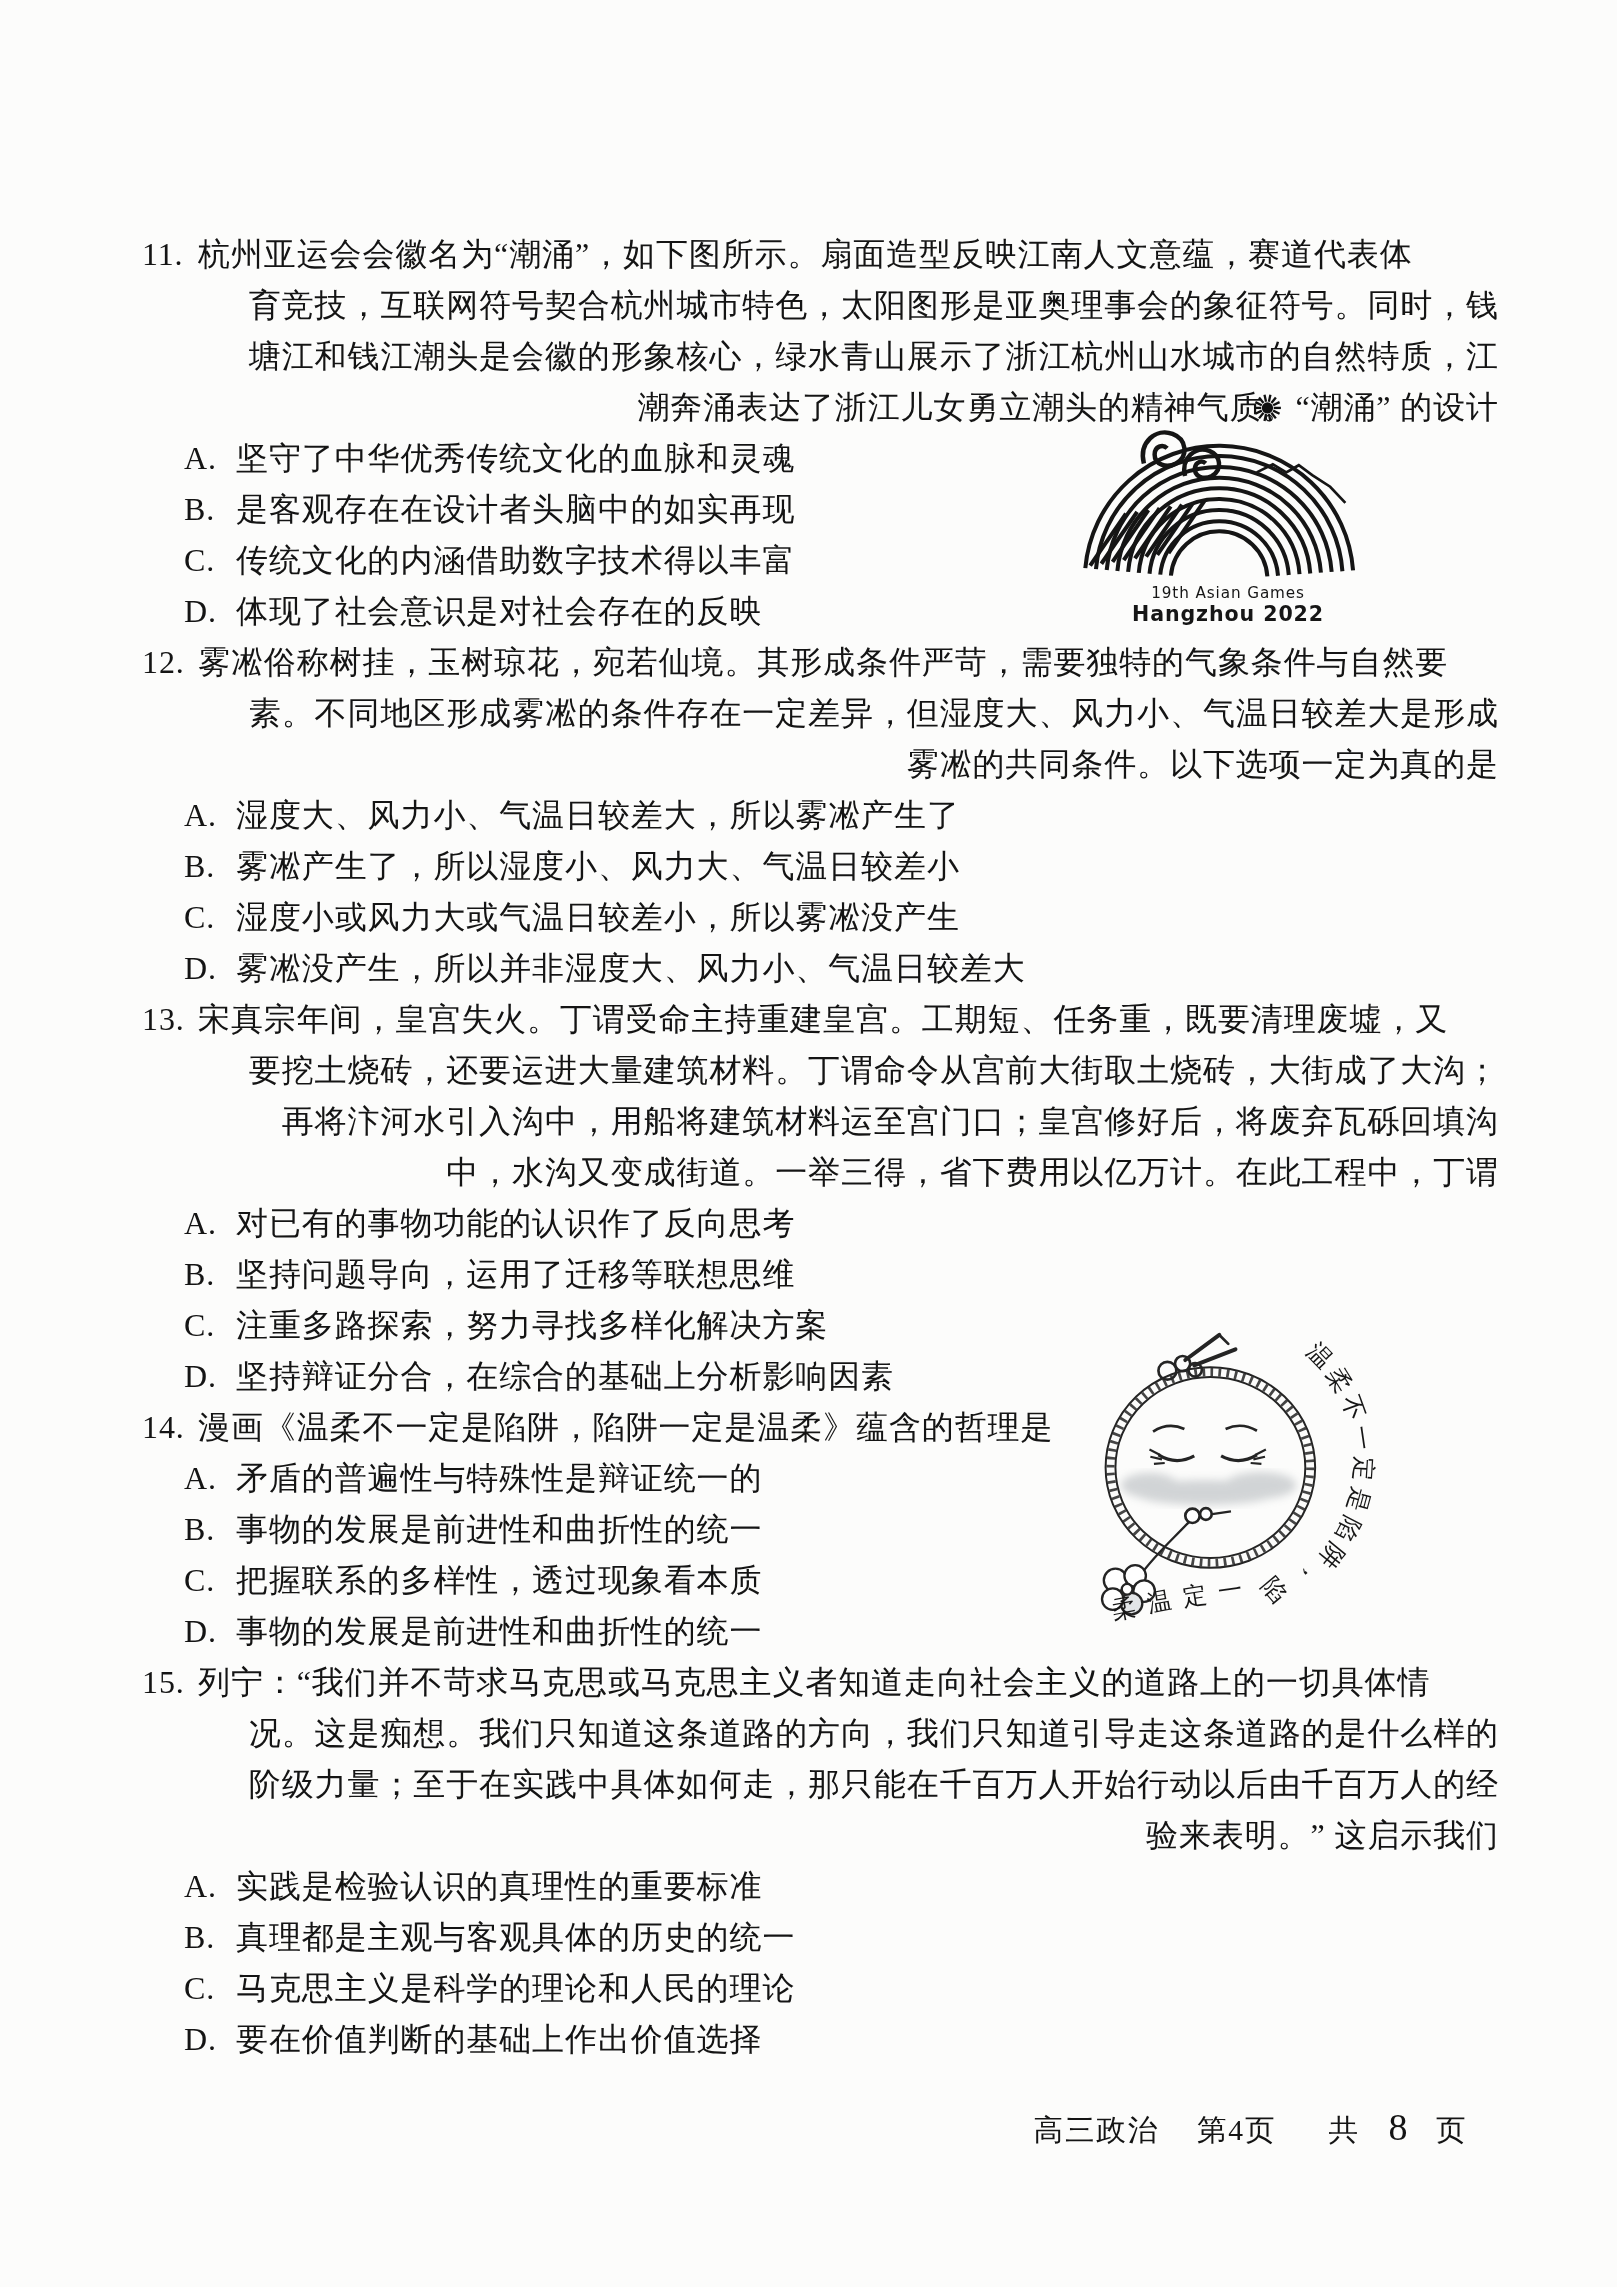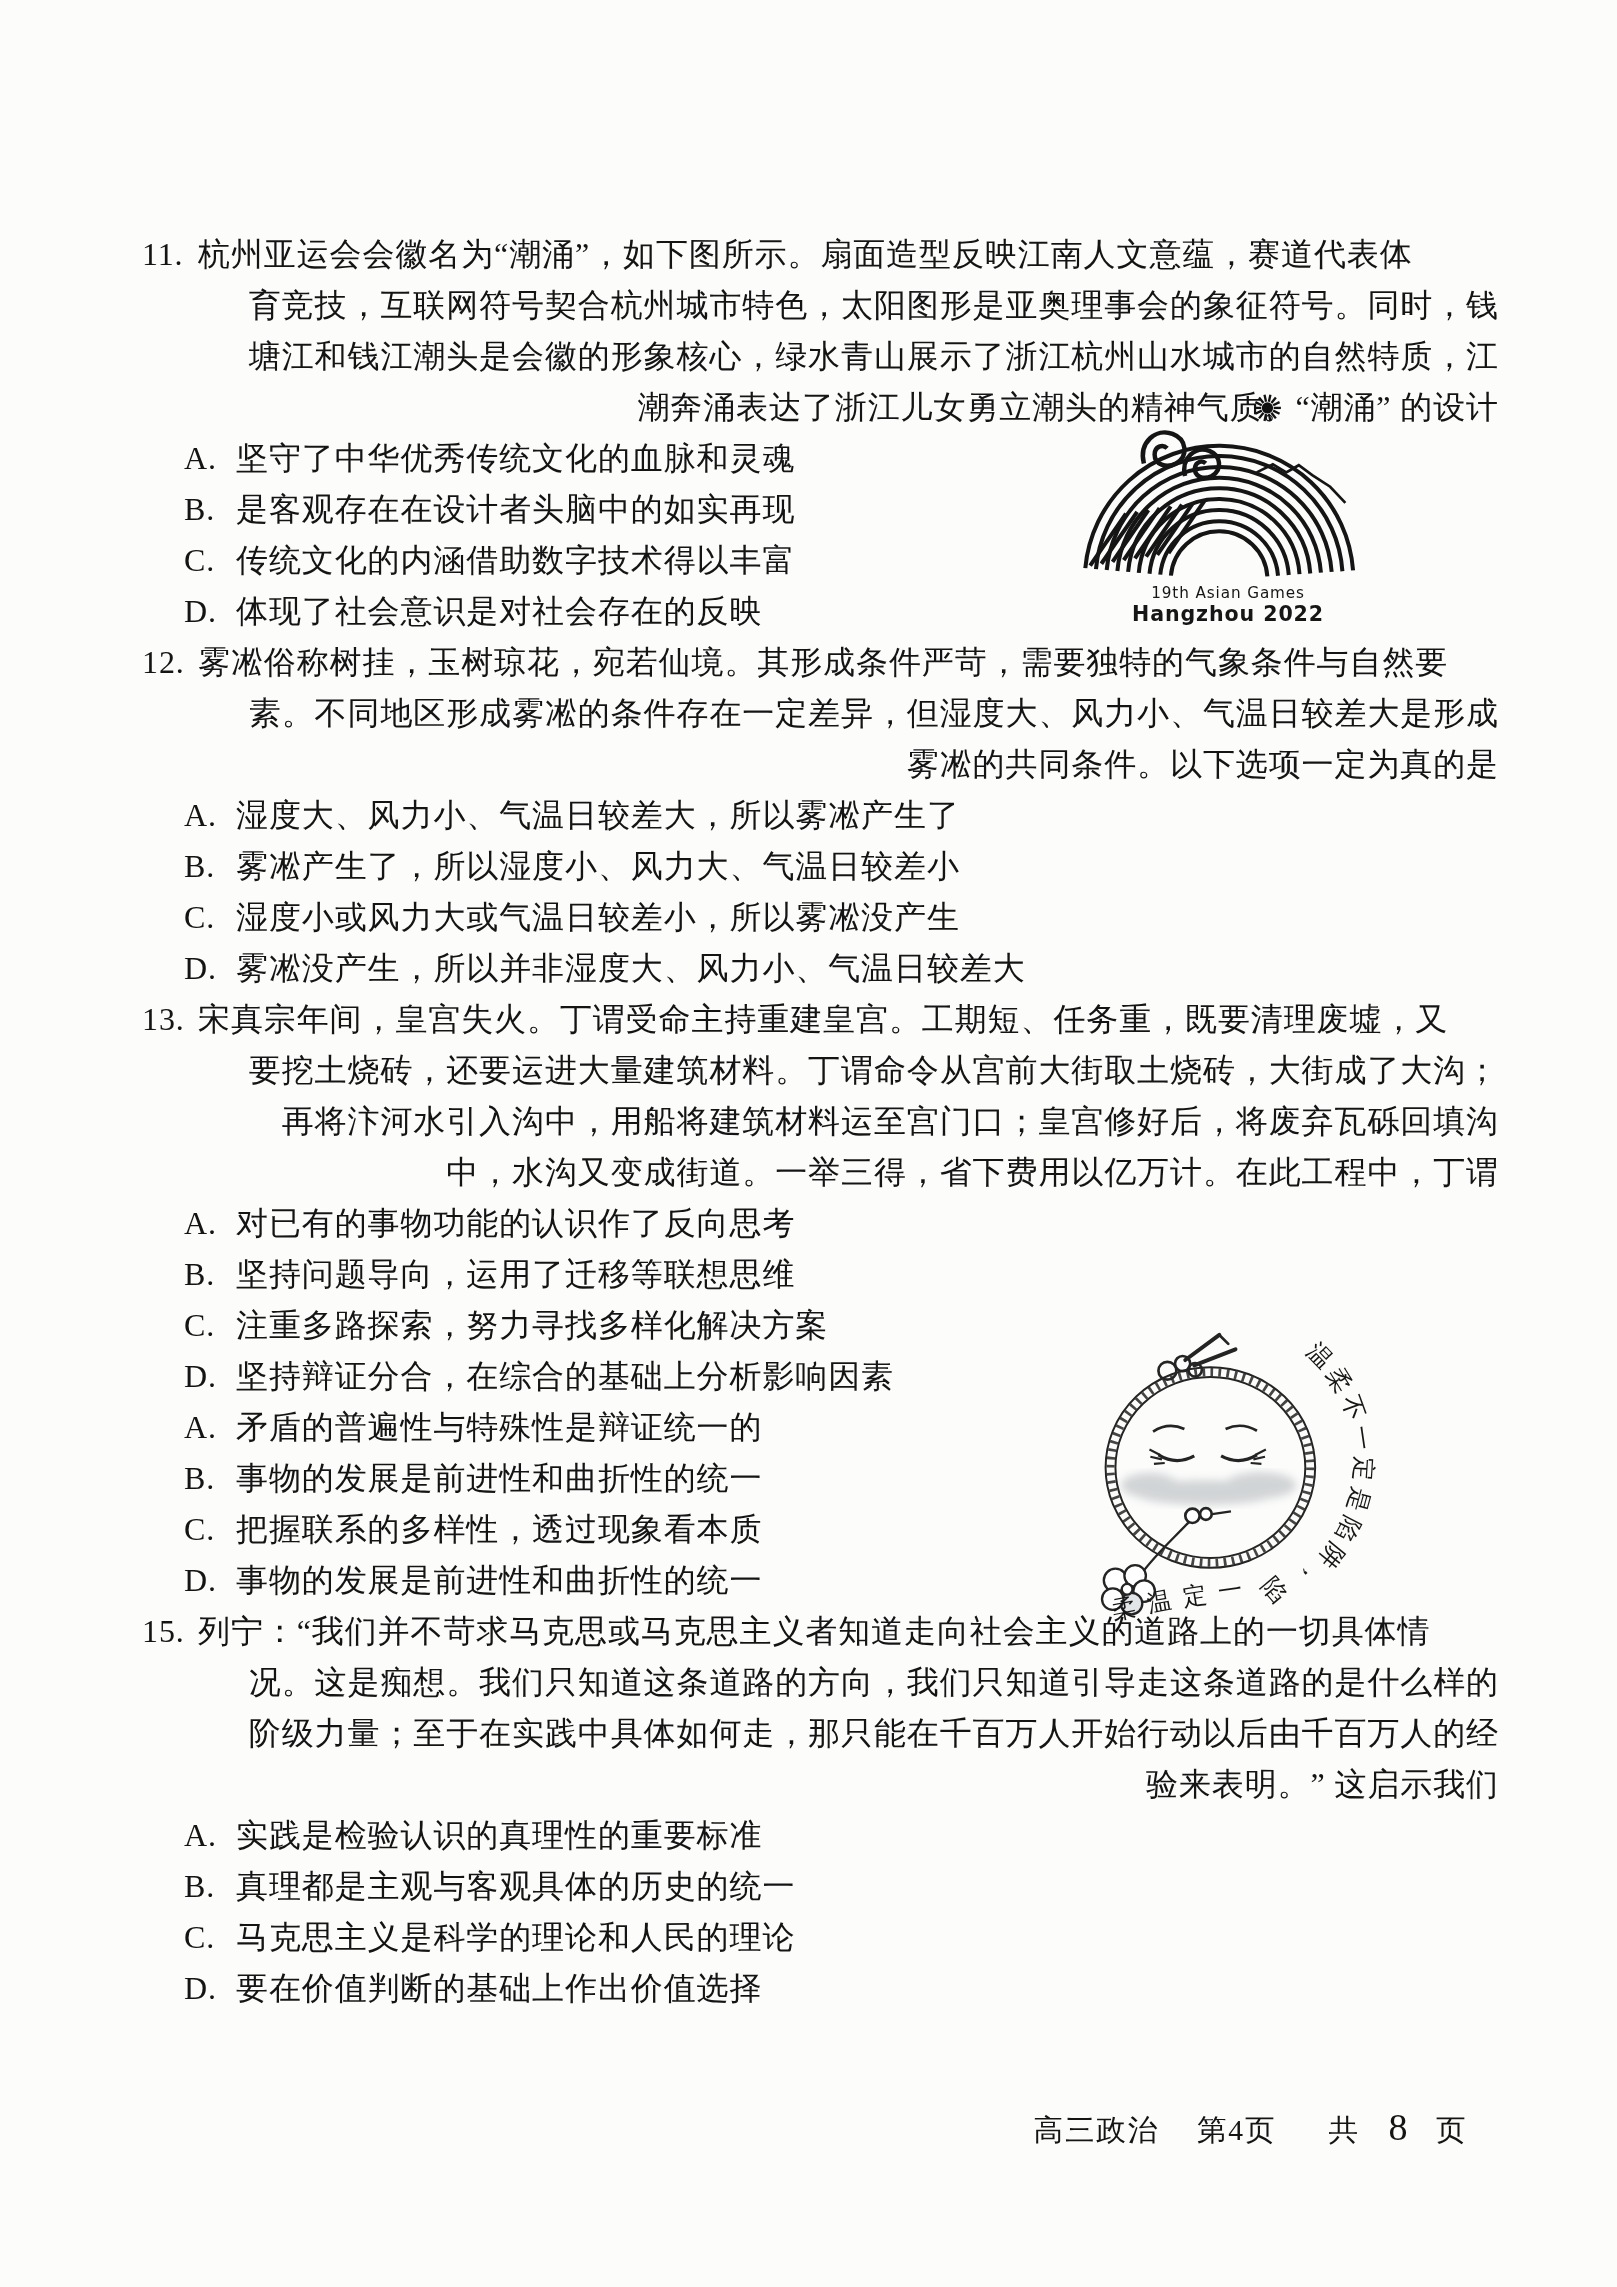--- a/index.html
+++ b/index.html
@@ -61,20 +61,21 @@
         <div class="line"><span class="qnum">13.</span><span>宋真宗年间，皇宫失火。丁谓受命主持重建皇宫。工期短、任务重，既要清理废墟，又</span></div>
         <div class="line cont"><span>要挖土烧砖，还要运进大量建筑材料。丁谓命令从宫前大街取土烧砖，大街成了大沟；</span></div>
         <div class="line cont"><span>再将汴河水引入沟中，用船将建筑材料运至宫门口；皇宫修好后，将废弃瓦砾回填沟</span></div>
         <div class="line cont"><span>中，水沟又变成街道。一举三得，省下费用以亿万计。在此工程中，丁谓</span></div>
         <div class="line opt"><span class="optletter">A.</span><span>对已有的事物功能的认识作了反向思考</span></div>
         <div class="line opt"><span class="optletter">B.</span><span>坚持问题导向，运用了迁移等联想思维</span></div>
         <div class="line opt"><span class="optletter">C.</span><span>注重多路探索，努力寻找多样化解决方案</span></div>
         <div class="line opt"><span class="optletter">D.</span><span>坚持辩证分合，在综合的基础上分析影响因素</span></div>
       </div>
       <div>
+        <div class="line"><span class="qnum">14.</span><span>漫画《温柔不一定是陷阱，陷阱一定是温柔》蕴含的哲理是</span></div>
         <div class="line opt"><span class="optletter">A.</span><span>矛盾的普遍性与特殊性是辩证统一的</span></div>
         <div class="line opt"><span class="optletter">B.</span><span>事物的发展是前进性和曲折性的统一</span></div>
         <div class="line opt"><span class="optletter">C.</span><span>把握联系的多样性，透过现象看本质</span></div>
         <div class="line opt"><span class="optletter">D.</span><span>事物的发展是前进性和曲折性的统一</span></div>
       </div>
       <div>
         <div class="line"><span class="qnum">15.</span><span>列宁：“我们并不苛求马克思或马克思主义者知道走向社会主义的道路上的一切具体情</span></div>
         <div class="line cont"><span>况。这是痴想。我们只知道这条道路的方向，我们只知道引导走这条道路的是什么样的</span></div>
         <div class="line cont"><span>阶级力量；至于在实践中具体如何走，那只能在千百万人开始行动以后由千百万人的经</span></div>
         <div class="line cont"><span>验来表明。” 这启示我们</span></div>

